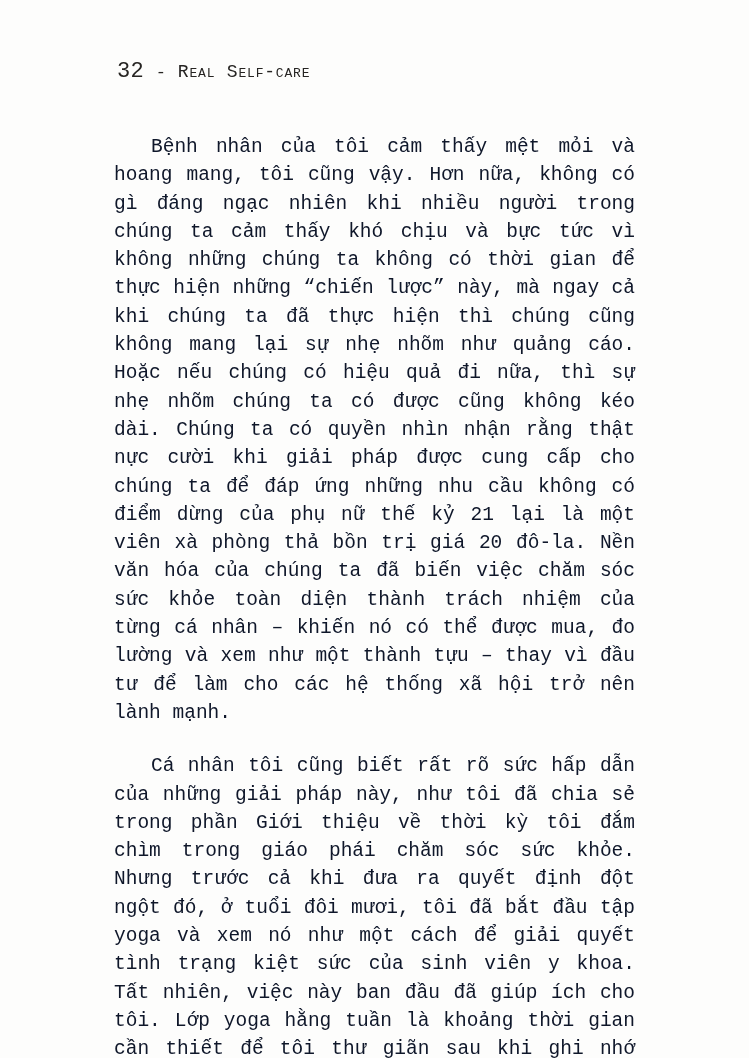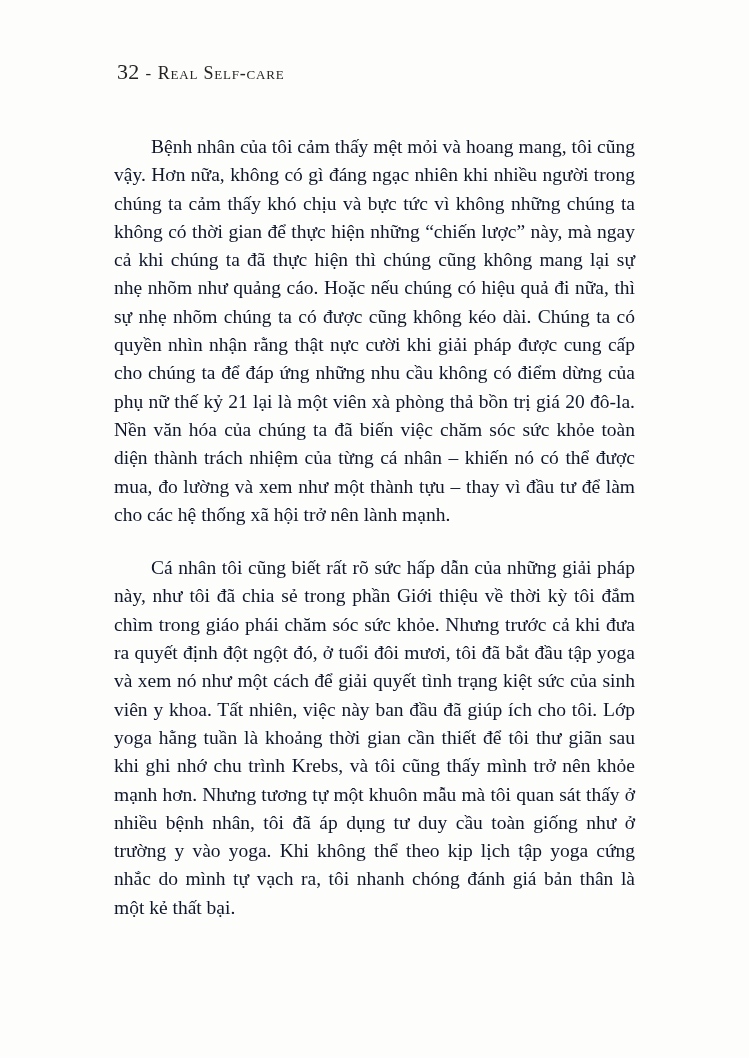--- a/index.html
+++ b/index.html
@@ -7,21 +7,21 @@
     padding: 0;
     background: #ffffff;
   }
   .page {
     position: relative;
     width: 749px;
     height: 1058px;
     background: #fdfdfc;
     overflow: hidden;
     color: #211f1e;
-    font-family: Liberation Serif, serif;
+    font-family: Liberation Mono, monospace;
   }
   .running-header {
     position: absolute;
     left: 117px;
     top: 60px;
     white-space: nowrap;
     color: #262422;
     letter-spacing: 0.2px;
   }
   .page-number {

